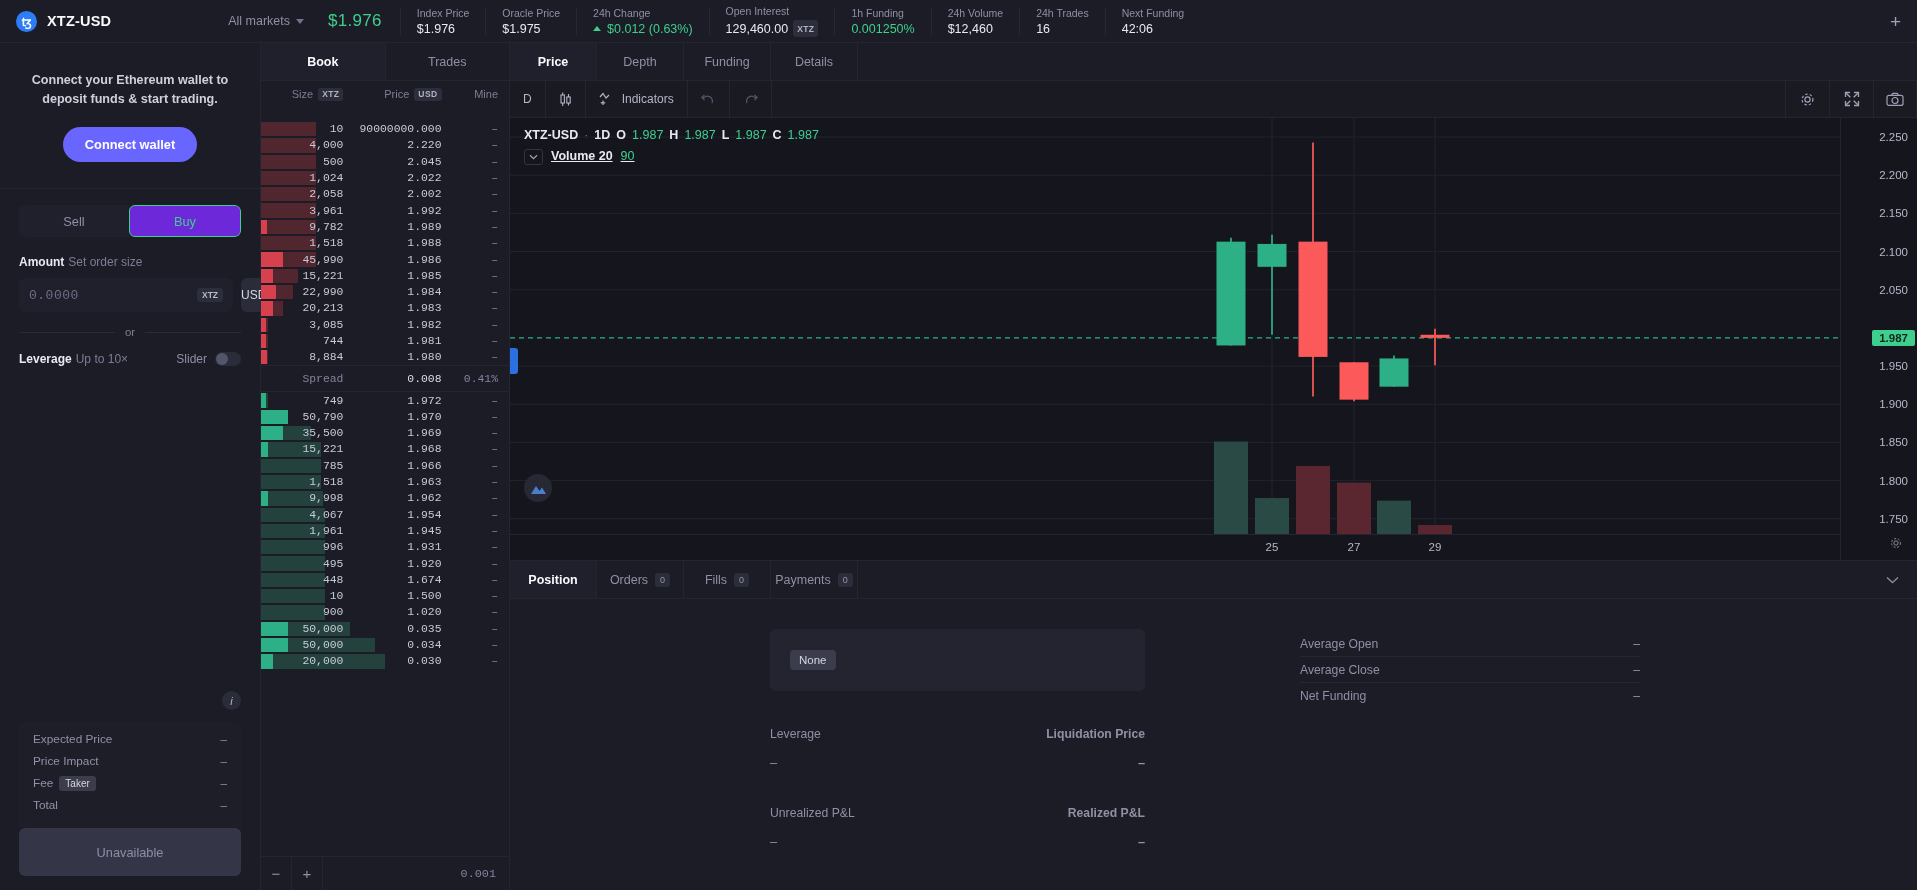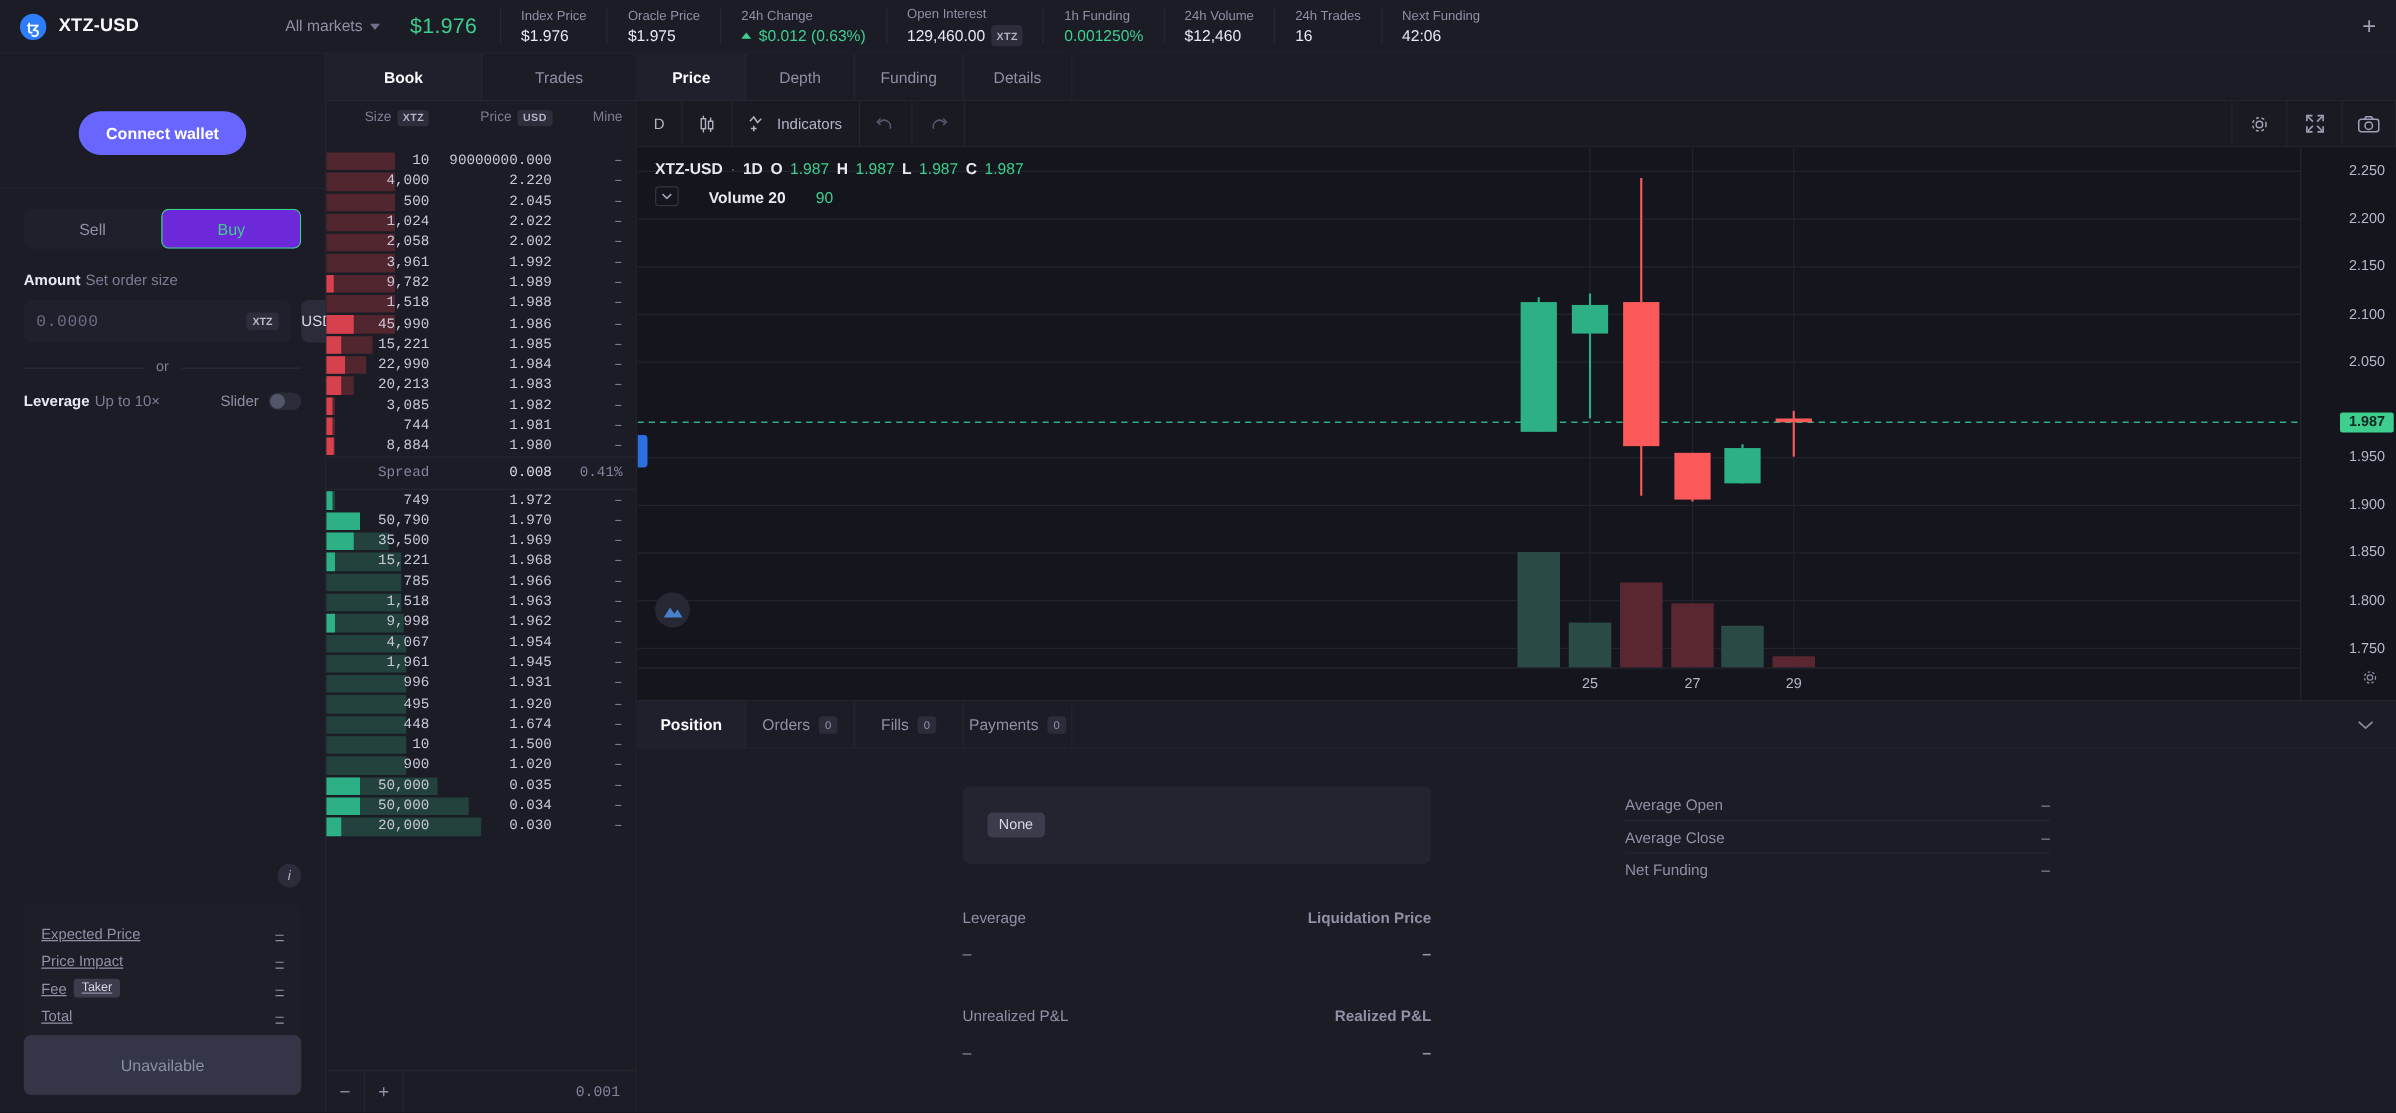--- a/index.html
+++ b/index.html
@@ -109,21 +109,21 @@
   }
 
   .spacer-flex { flex: 1; position: relative; }
   .info-dot {
     position: absolute; right: 19px; bottom: 12px; width: 19px; height: 19px; border-radius: 50%;
     background: #2a2c39; color: #b5b6c8; font-size: 11px; display: flex;
     align-items: center; justify-content: center; font-style: italic; cursor: pointer;
   }
 
   .summary { margin: 0 19px; background: #1d1e28; border-radius: 6px 6px 0 0; padding: 10px 14px 8px; }
-  .sum-row { display: flex; align-items: flex-end; height: 22px; font-size: 11.8px; color: #9092a8; text-decoration: underline; }
+  .sum-row { display: flex; align-items: flex-start; height: 22px; font-size: 11.8px; color: #9092a8; }
   .sum-row .v { margin-left: auto; color: #9092a8; }
   .taker-chip { background: #3b3d4d; color: #d6d7e4; font-size: 10px; padding: 2px 6px; border-radius: 3px; margin-left: 6px; }
   .unavail-btn {
     margin: 0 19px 14px; background: #343648; color: #8c8ea4; border: none; border-radius: 6px;
     height: 48px; font-size: 12.8px; cursor: not-allowed; font-family: "Liberation Sans", sans-serif;
   }
 
   
   .orderbook { width: 249px; flex: 0 0 249px; background: #1b1c25; border-right: 1px solid #24252f; display: flex; flex-direction: column; }
   .book-tabs { display: flex; height: 38px; border-bottom: 1px solid #24252f; }
@@ -174,21 +174,21 @@
   .tb-item.dim { color: #55576d; }
   .tb-spacer { flex: 1; }
   .tb-right { height: 100%; display: flex; align-items: center; justify-content: center; width: 44px; border-left: 1px solid #24252f; cursor: pointer; }
 
   .chart-area { flex: 1; position: relative; min-height: 0; background: #15161d; overflow: hidden; }
   .chart-legend { position: absolute; left: 14px; top: 10px; z-index: 5; font-size: 12.5px; }
   .legend-line1 { display: flex; align-items: center; gap: 6px; font-weight: bold; color: #e8e9f2; }
   .legend-line1 .sep { color: #6f7187; font-weight: normal; }
   .legend-line1 .lbl { color: #e8e9f2; }
   .legend-line1 .val { color: #3ecf8e; font-weight: normal; }
-  .legend-line2 { display: flex; align-items: flex-end; gap: 24px; margin-top: 7px; font-size: 12.5px; font-weight: bold; color: #e8e9f2; }
+  .legend-line2 { display: flex; align-items: flex-start; gap: 8px; margin-top: 7px; font-size: 12.5px; font-weight: bold; color: #e8e9f2; text-decoration: underline; }
   .chev-box { width: 19px; height: 16px; border: 1px solid #33343f; border-radius: 3px; display: flex; align-items: center; justify-content: center; cursor: pointer; }
   .legend-line2 .vnum { color: #3ecf8e; font-weight: normal; }
 
   .price-axis { position: absolute; right: 0; top: 0; bottom: 0; width: 77px; border-left: 1px solid #24252f; }
   .axis-tick { position: absolute; right: 9px; font-size: 11.5px; color: #b6b7c8; transform: translateY(-50%); }
   .axis-badge {
     position: absolute; right: 2px; background: #3ecf8e; color: #11261f;
     font-size: 11.5px; padding: 2px 7px; border-radius: 2px; transform: translateY(-50%); font-weight: 600;
   }
   .time-axis { position: absolute; left: 0; right: 77px; bottom: 0; height: 26px; border-top: 1px solid #24252f; }
@@ -297,20 +297,21 @@
           </div>
         </div>
       </div>
     <div class="plus-btn">+</div>
   </div>
 
   <div class="body-row">
 
     <div class="sidebar">
       <div class="wallet-box">
+        <div class="wallet-text">Connect your Ethereum wallet to deposit funds &amp; start trading.</div>
         <button class="connect-btn">Connect wallet</button>
       </div>
 
 
       <div class="form-pad">
         <div class="side-toggle">
           <div class="side-btn">Sell</div>
           <div class="side-btn buy-active">Buy</div>
         </div>
 

